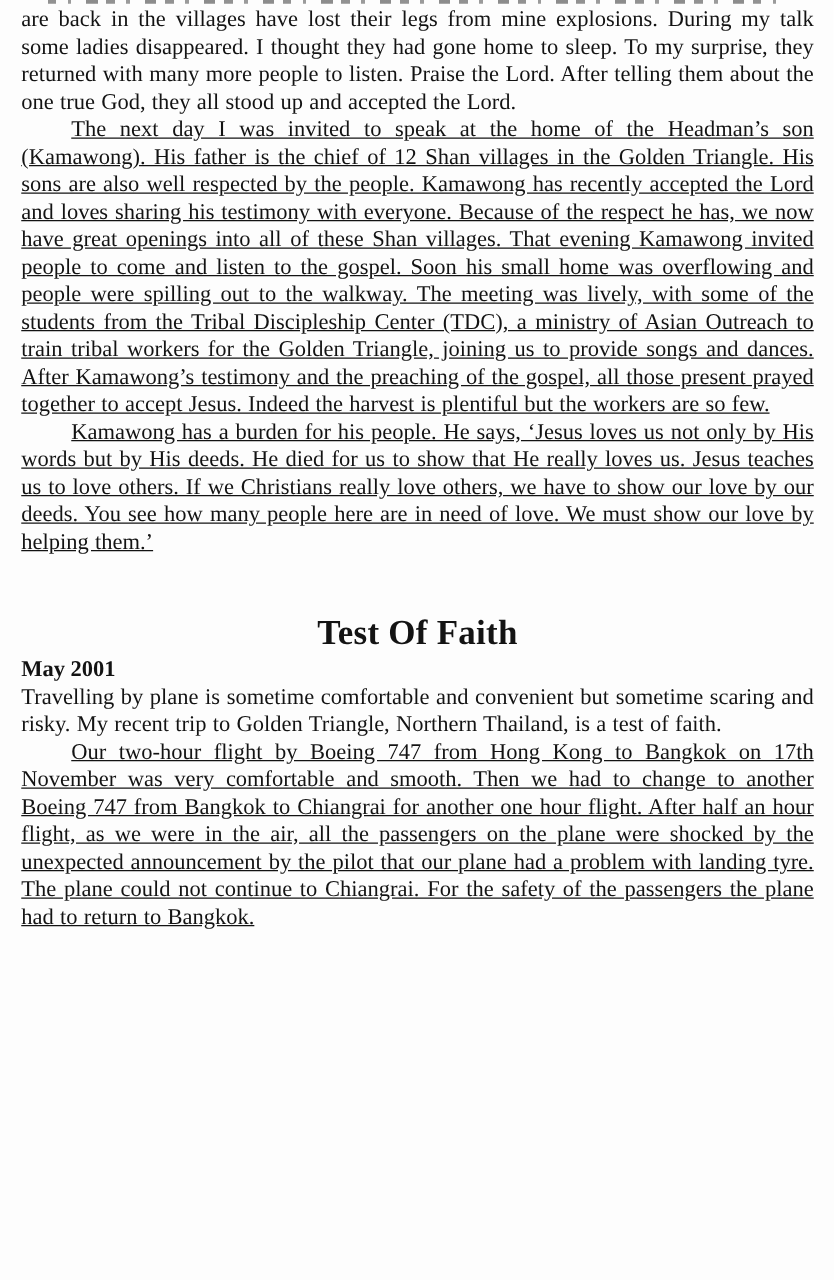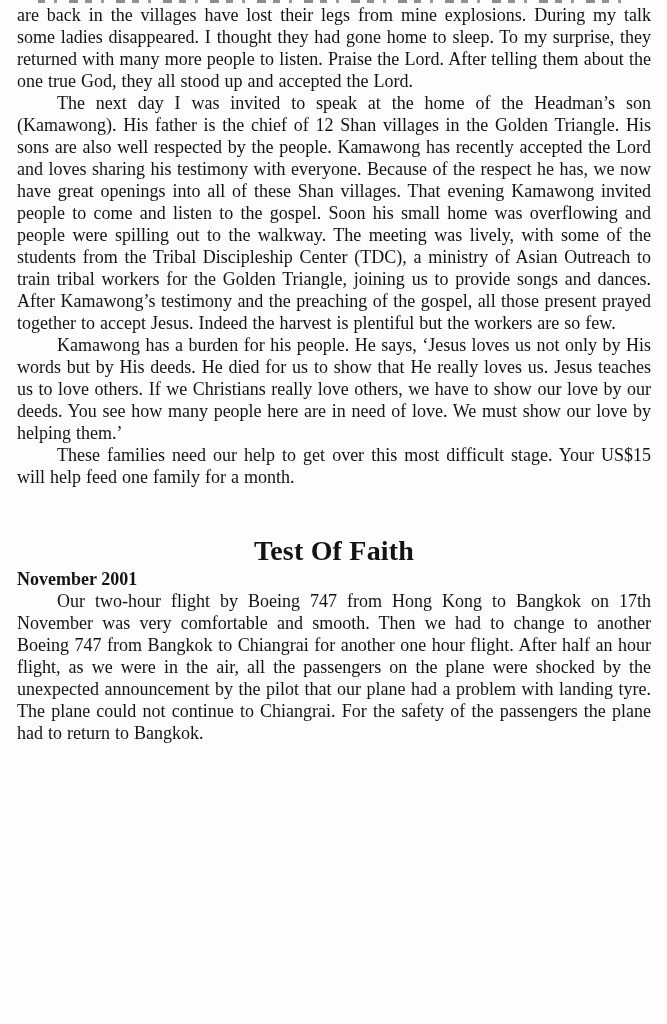--- a/index.html
+++ b/index.html
@@ -45,20 +45,21 @@
   }
   p.para {
     margin: 0;
     font-size: 18px;
     line-height: 22px;
     text-align: justify;
     word-spacing: 0.5px;
   }
   p.indent {
     text-indent: 40px;
+    text-decoration: underline;
   }
   h1.section-title {
     margin: 48px 0 0 0;
     font-size: 28px;
     line-height: 30px;
     font-weight: bold;
     text-align: center;
     letter-spacing: 0.2px;
   }
   p.date-line {
@@ -75,20 +76,20 @@
 </head>
 <body>
 
 <div class="page">
 
   <div class="clip-artifact"></div>
 
   <p class="para">are back in the villages have lost their legs from mine explosions. During my talk some ladies disappeared. I thought they had gone home to sleep. To my surprise, they returned with many more people to listen. Praise the Lord. After telling them about the one true God, they all stood up and accepted the Lord.</p>
   <p class="para indent">The next day I was invited to speak at the home of the Headman’s son (Kamawong). His father is the chief of 12 Shan villages in the Golden Triangle. His sons are also well respected by the people. Kamawong has recently accepted the Lord and loves sharing his testimony with everyone. Because of the respect he has, we now have great openings into all of these Shan villages. That evening Kamawong invited people to come and listen to the gospel. Soon his small home was overflowing and people were spilling out to the walkway. The meeting was lively, with some of the students from the Tribal Discipleship Center (TDC), a ministry of Asian Outreach to train tribal workers for the Golden Triangle, joining us to provide songs and dances. After Kamawong’s testimony and the preaching of the gospel, all those present prayed together to accept Jesus. Indeed the harvest is plentiful but the workers are so few.</p>
   <p class="para indent">Kamawong has a burden for his people. He says, ‘Jesus loves us not only by His words but by His deeds. He died for us to show that He really loves us. Jesus teaches us to love others. If we Christians really love others, we have to show our love by our deeds. You see how many people here are in need of love. We must show our love by helping them.’</p>
-  <p class="para indent">These families need our help to get over this most difficult stage. Your US$15 will help feed one family for a month.</p>
 
   <h1 class="section-title">Test Of Faith</h1>
-  <p class="date-line">November 2001</p>
+  <p class="date-line">May 2001</p>
 
+  <p class="para gap-before">Travelling by plane is sometime comfortable and convenient but sometime scaring and risky. My recent trip to Golden Triangle, Northern Thailand, is a test of faith.</p>
   <p class="para indent">Our two-hour flight by Boeing 747 from Hong Kong to Bangkok on 17th November was very comfortable and smooth. Then we had to change to another Boeing 747 from Bangkok to Chiangrai for another one hour flight. After half an hour flight, as we were in the air, all the passengers on the plane were shocked by the unexpected announcement by the pilot that our plane had a problem with landing tyre. The plane could not continue to Chiangrai. For the safety of the passengers the plane had to return to Bangkok.</p>
 
 </div>
 
 </body></html>

